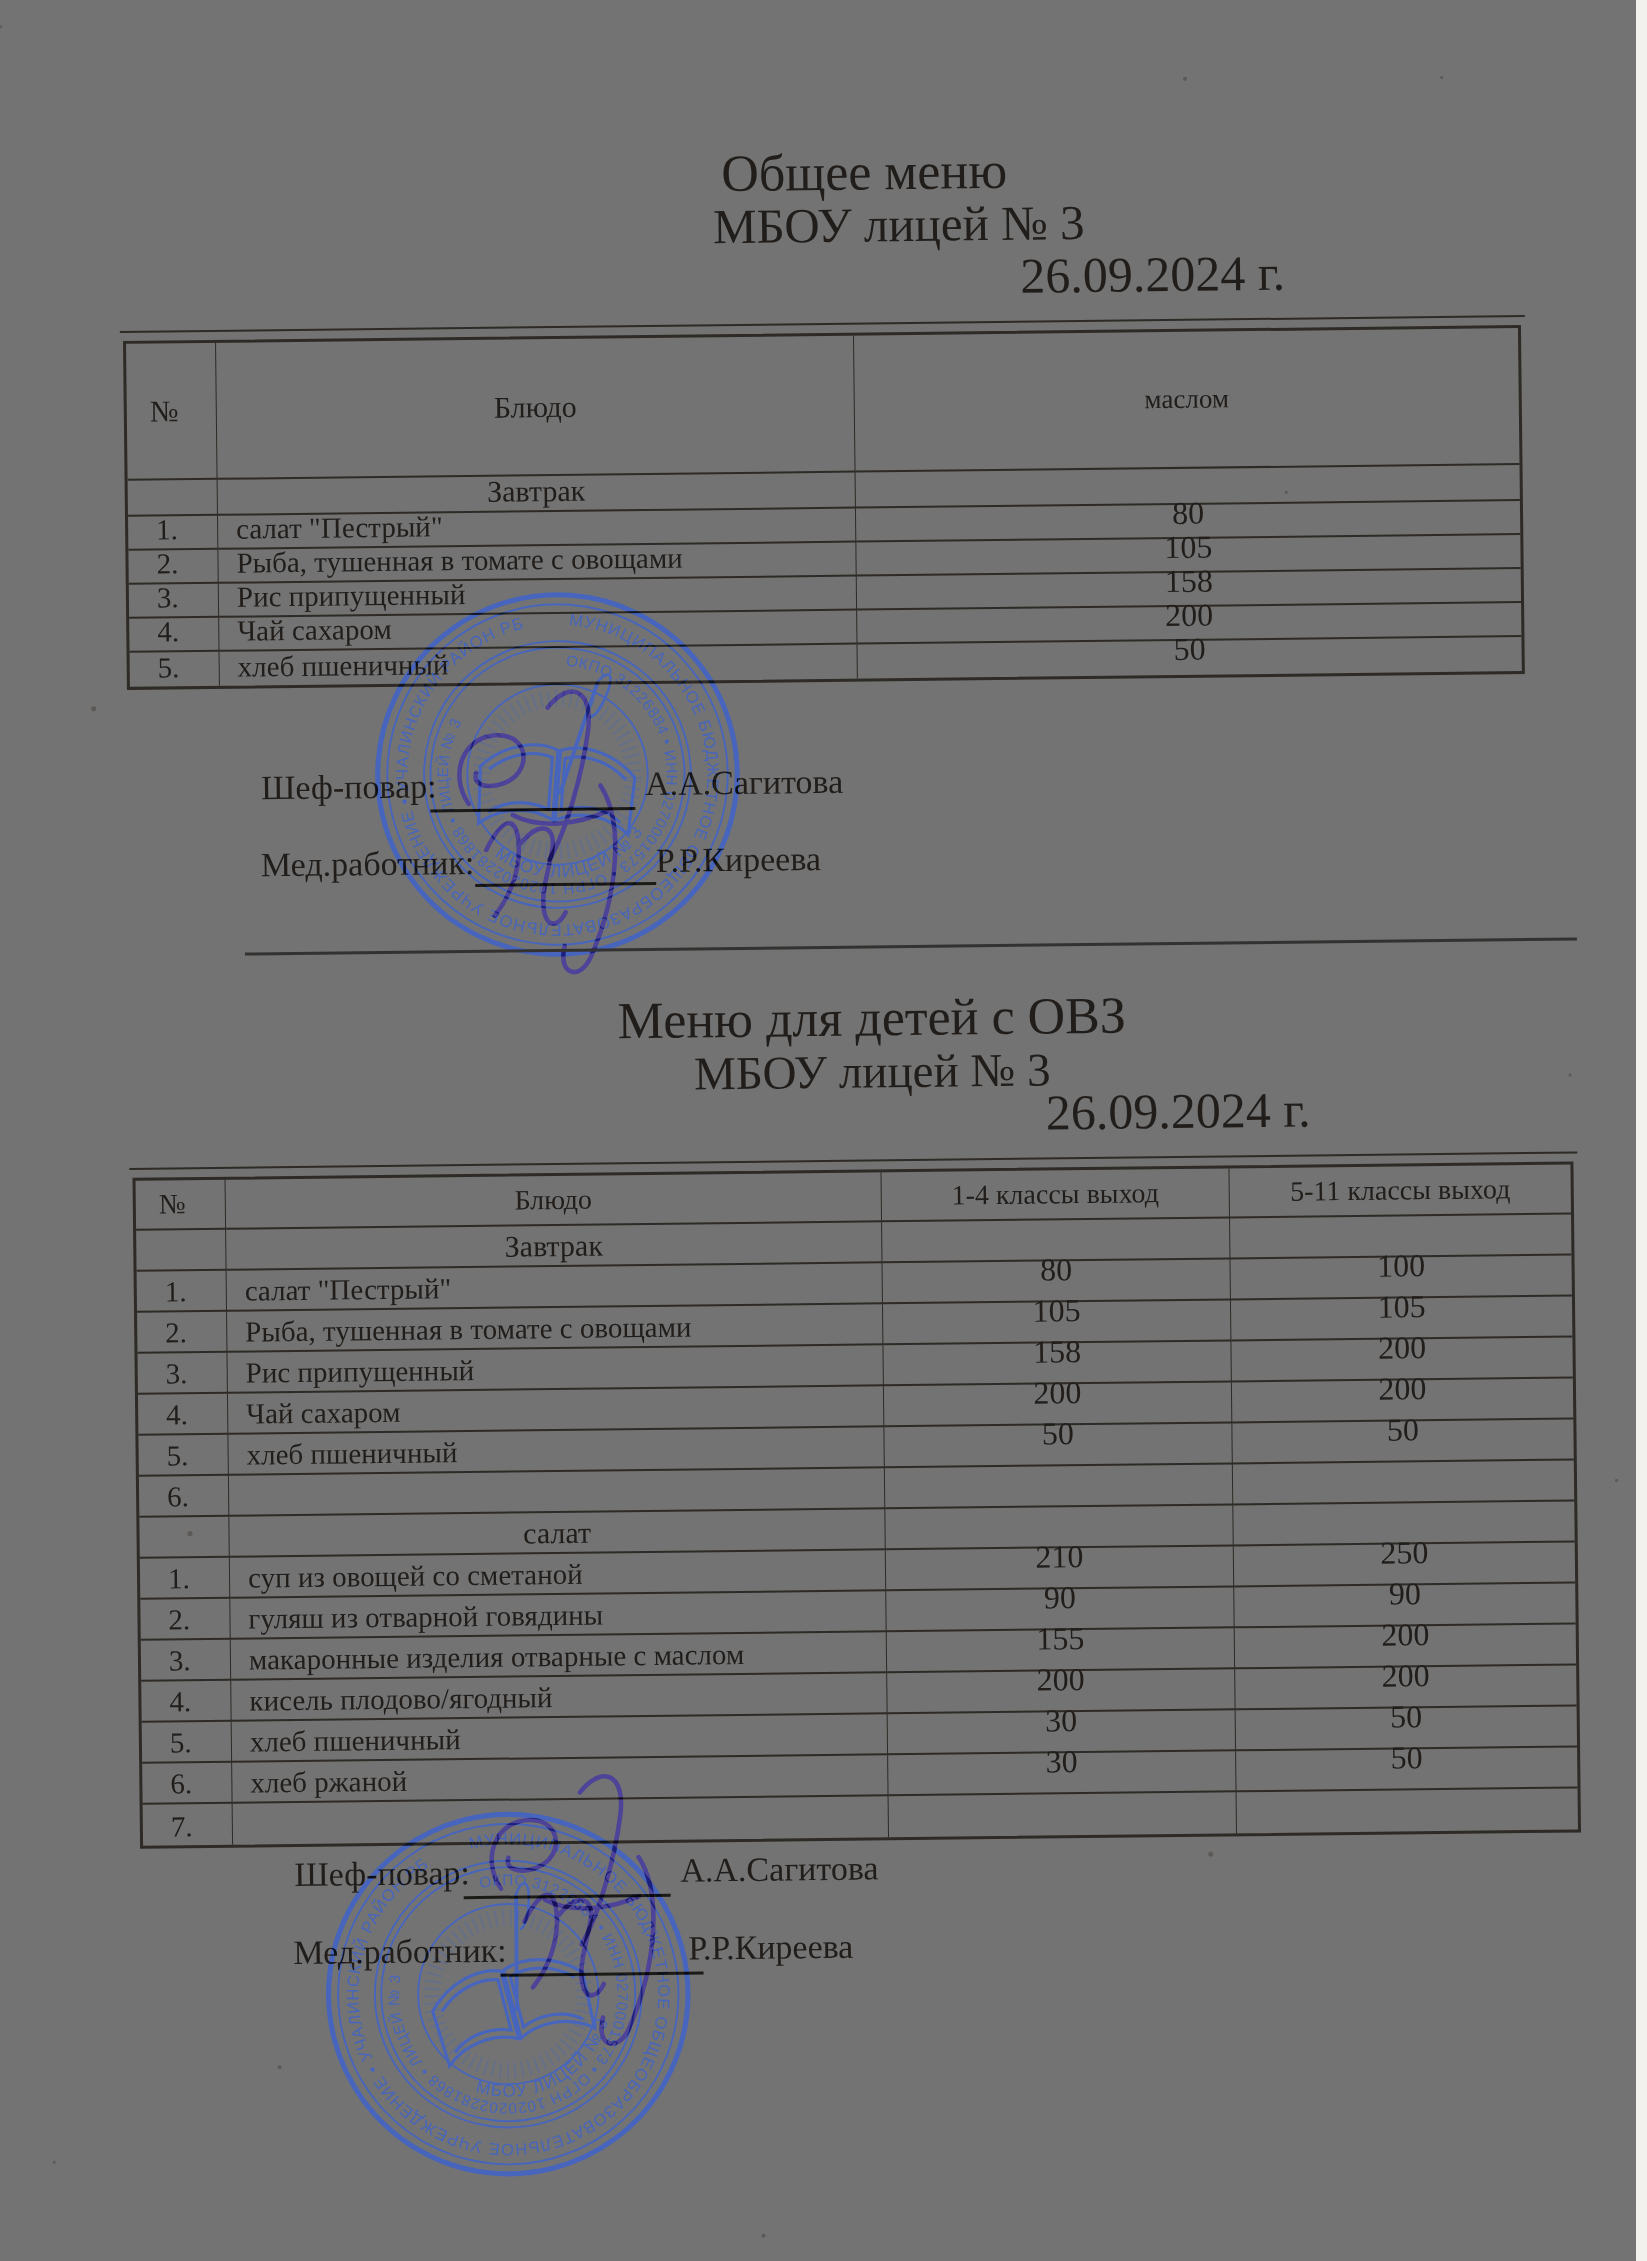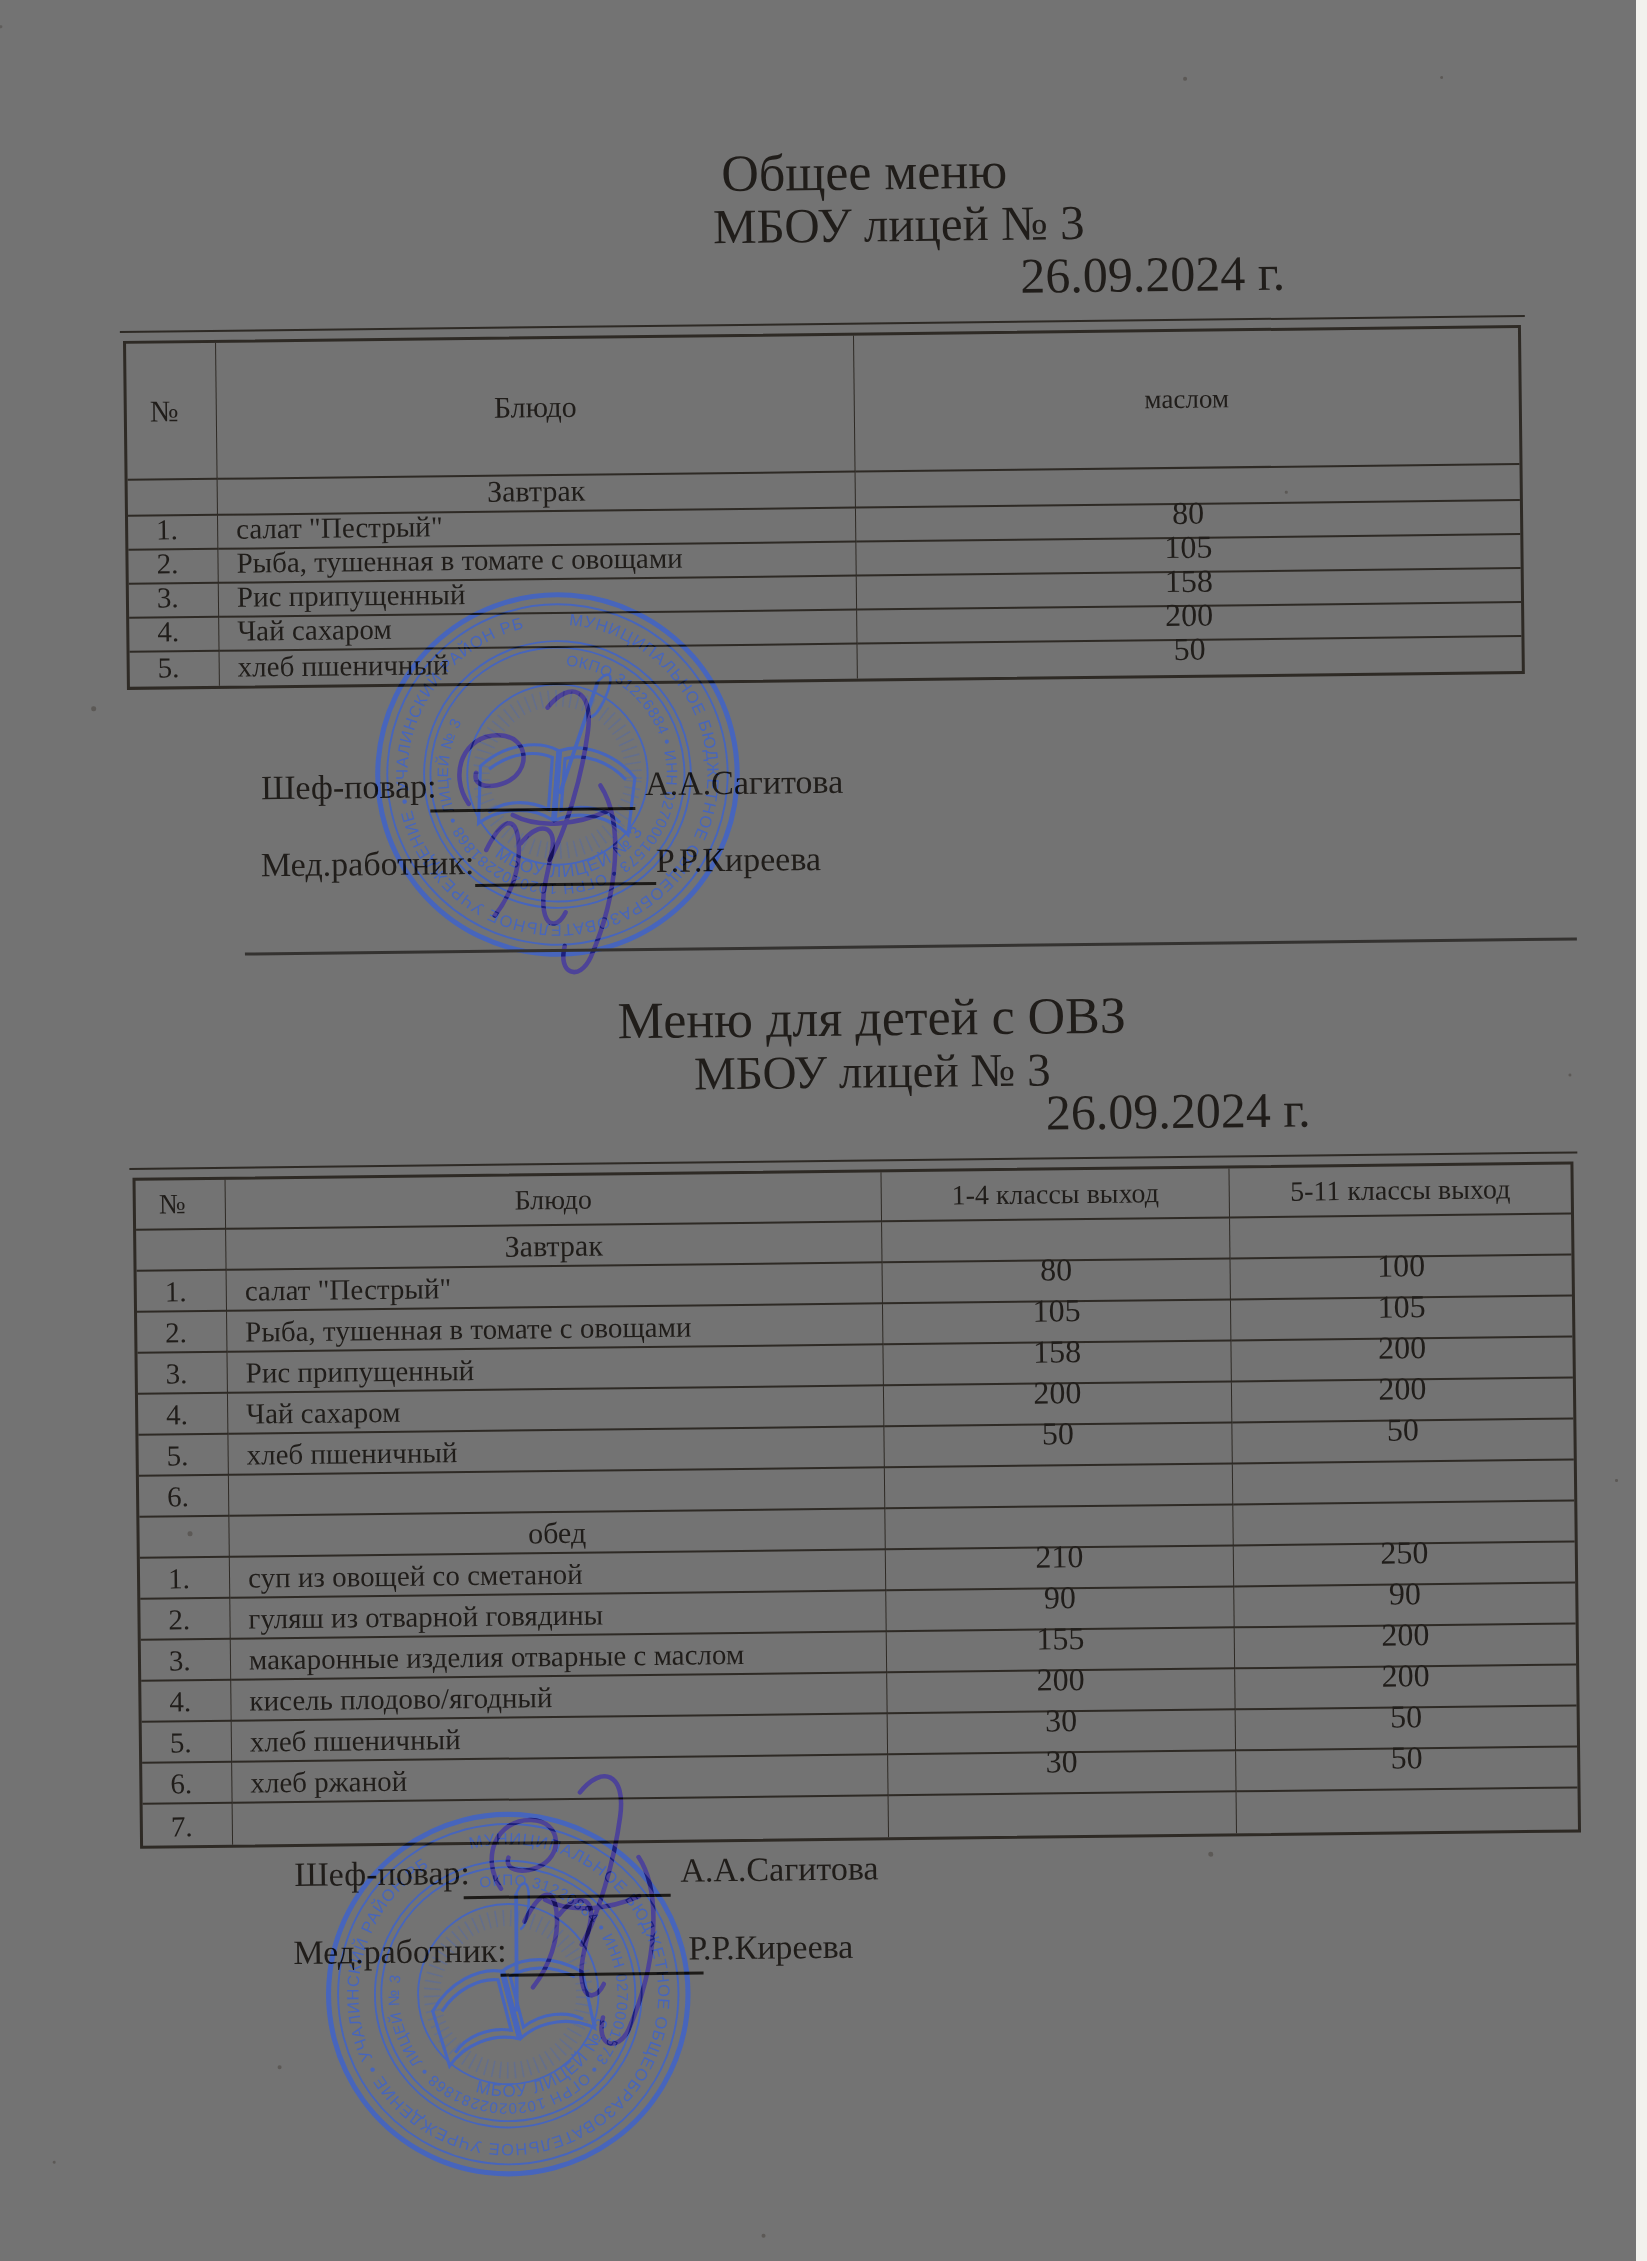--- a/index.html
+++ b/index.html
@@ -265,21 +265,21 @@
           </div>
       <div class="c cv">
             <span></span>
           </div>
       <div class="c cv">
             <span></span>
           </div>
 
       <div class="c"></div>
       <div class="c cm">
-            <span>обед</span>
+            <span>салат</span>
           </div>
       <div class="c"></div>
       <div class="c"></div>
 
       <div class="c cn">
             <span>1.</span>
           </div>
       <div class="c cd">
             <span>суп из овощей  со сметаной</span>
           </div>

